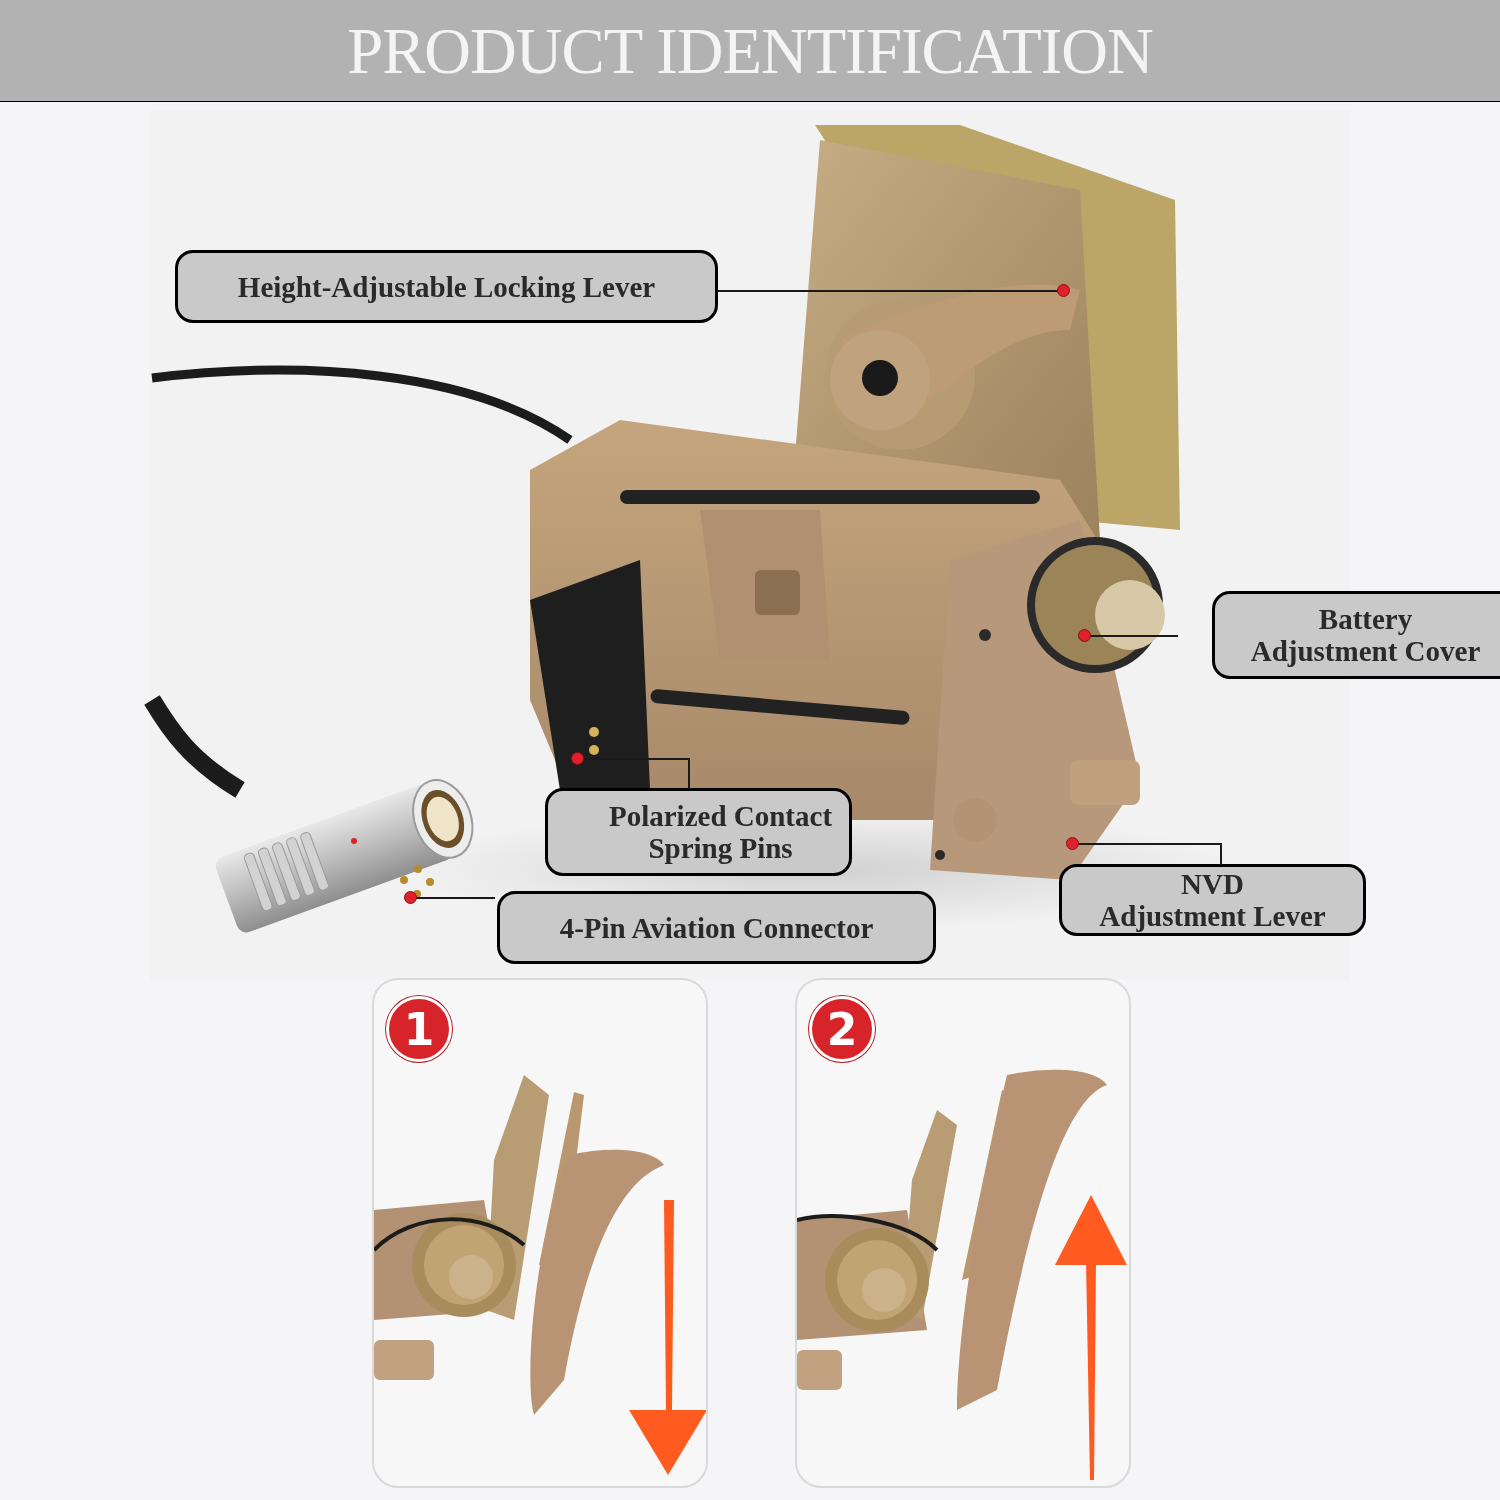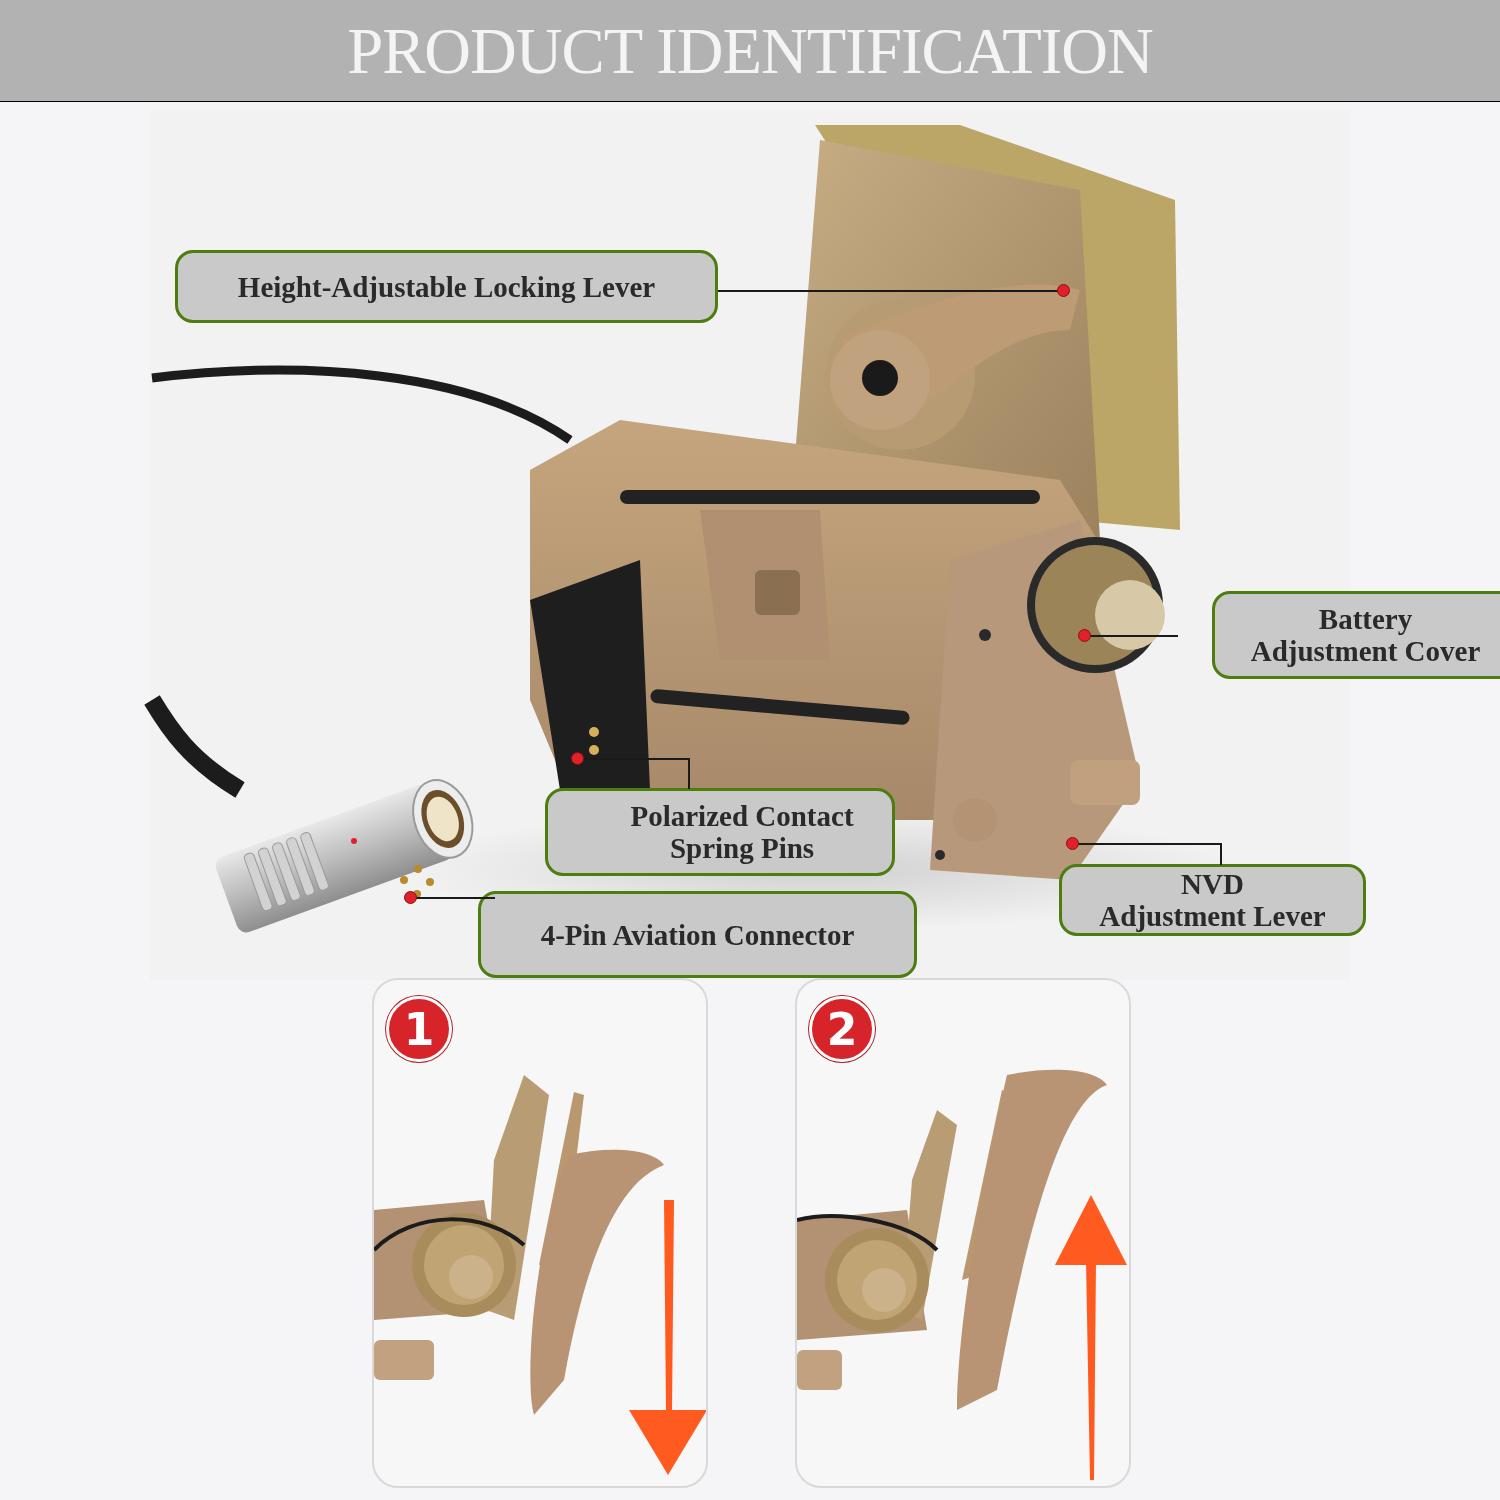--- a/index.html
+++ b/index.html
@@ -1,20 +1,20 @@
 <!DOCTYPE html>
 <html><head>
 <meta charset="utf-8">
 <style>
   html, body { margin:0; padding:0; }
   body { width:1500px; height:1500px; background:#f5f5f7; position:relative; overflow:hidden; font-family:"Liberation Serif", serif; }
   .header { position:absolute; left:0; top:0; width:1500px; height:101px; background:#b2b2b2; border-bottom:1px solid #000000; display:flex; align-items:center; justify-content:center; }
   .header h1 { margin:0; color:#f4f4f4; font-family:"Liberation Serif", serif; font-weight:normal; font-size:66px; letter-spacing:-1px; transform:scaleX(0.98); }
   .photo { position:absolute; left:0; top:104px; width:1500px; height:880px; }
-  .callout { position:absolute; background:#c9c9c9; border:3px solid #4d7c0f; border-radius:18px; box-sizing:border-box; display:flex; flex-direction:column; align-items:center; justify-content:center; text-align:center; color:#2a2a2a; font-family:"Liberation Serif", serif; font-weight:bold; font-size:29px; line-height:32px; }
+  .callout { position:absolute; background:#c9c9c9; border:3px solid #000000; border-radius:18px; box-sizing:border-box; display:flex; flex-direction:column; align-items:center; justify-content:center; text-align:center; color:#2a2a2a; font-family:"Liberation Serif", serif; font-weight:bold; font-size:29px; line-height:32px; }
   .leader { position:absolute; background:#1a1a1a; }
   .dot { position:absolute; width:13px; height:13px; border-radius:50%; background:#e0212b; border:1px solid #8a1015; box-sizing:border-box; }
   .step { position:absolute; top:978px; width:336px; height:510px; border:2px solid #d9d9d9; border-radius:26px; background:#f7f7f8; overflow:hidden; box-sizing:border-box; }
   .badge { position:absolute; left:12px; top:16px; width:60px; height:60px; border-radius:50%; background:#d7232a; border:3px solid #fff; box-shadow:0 0 0 1px #b11a20; display:flex; align-items:center; justify-content:center; color:#fff; font-family:"DejaVu Sans", sans-serif; font-weight:bold; font-size:44px; }
   .step svg { position:absolute; left:0; top:0; }
 </style>
 </head>
 <body>
 
 <div class="header">
@@ -104,29 +104,29 @@
 <div class="leader" style="left:718px; top:290px; width:345px; height:2px;"></div>
 <div class="dot" style="left:1057px; top:284px;"></div>
 
 <div class="callout" style="left:1176px; top:591px; width:307px; height:88px;margin-left:36px;">
   <span>Battery</span>
   <span>Adjustment Cover</span>
 </div>
 <div class="leader" style="left:1090px; top:635px; width:88px; height:2px;"></div>
 <div class="dot" style="left:1078px; top:629px;"></div>
 
-<div class="callout" style="left:545px; top:788px; width:350px; height:88px;padding-left:44px;">
+<div class="callout" style="left:545px; top:788px; width:307px; height:88px;padding-left:44px;">
   <span>Polarized Contact</span>
   <span>Spring Pins</span>
 </div>
 <div class="leader" style="left:582px; top:758px; width:108px; height:2px;"></div>
 <div class="leader" style="left:688px; top:758px; width:2px; height:31px;"></div>
 <div class="dot" style="left:571px; top:752px;"></div>
 
-<div class="callout" style="left:478px; top:891px; width:439px; height:87px;">
+<div class="callout" style="left:497px; top:891px; width:439px; height:73px;">
   <span>4-Pin Aviation Connector</span>
 </div>
 <div class="leader" style="left:415px; top:897px; width:80px; height:2px;"></div>
 <div class="dot" style="left:404px; top:891px;"></div>
 
 <div class="callout" style="left:1059px; top:864px; width:307px; height:72px;">
   <span>NVD</span>
   <span>Adjustment Lever</span>
 </div>
 <div class="leader" style="left:1076px; top:843px; width:146px; height:2px;"></div>

